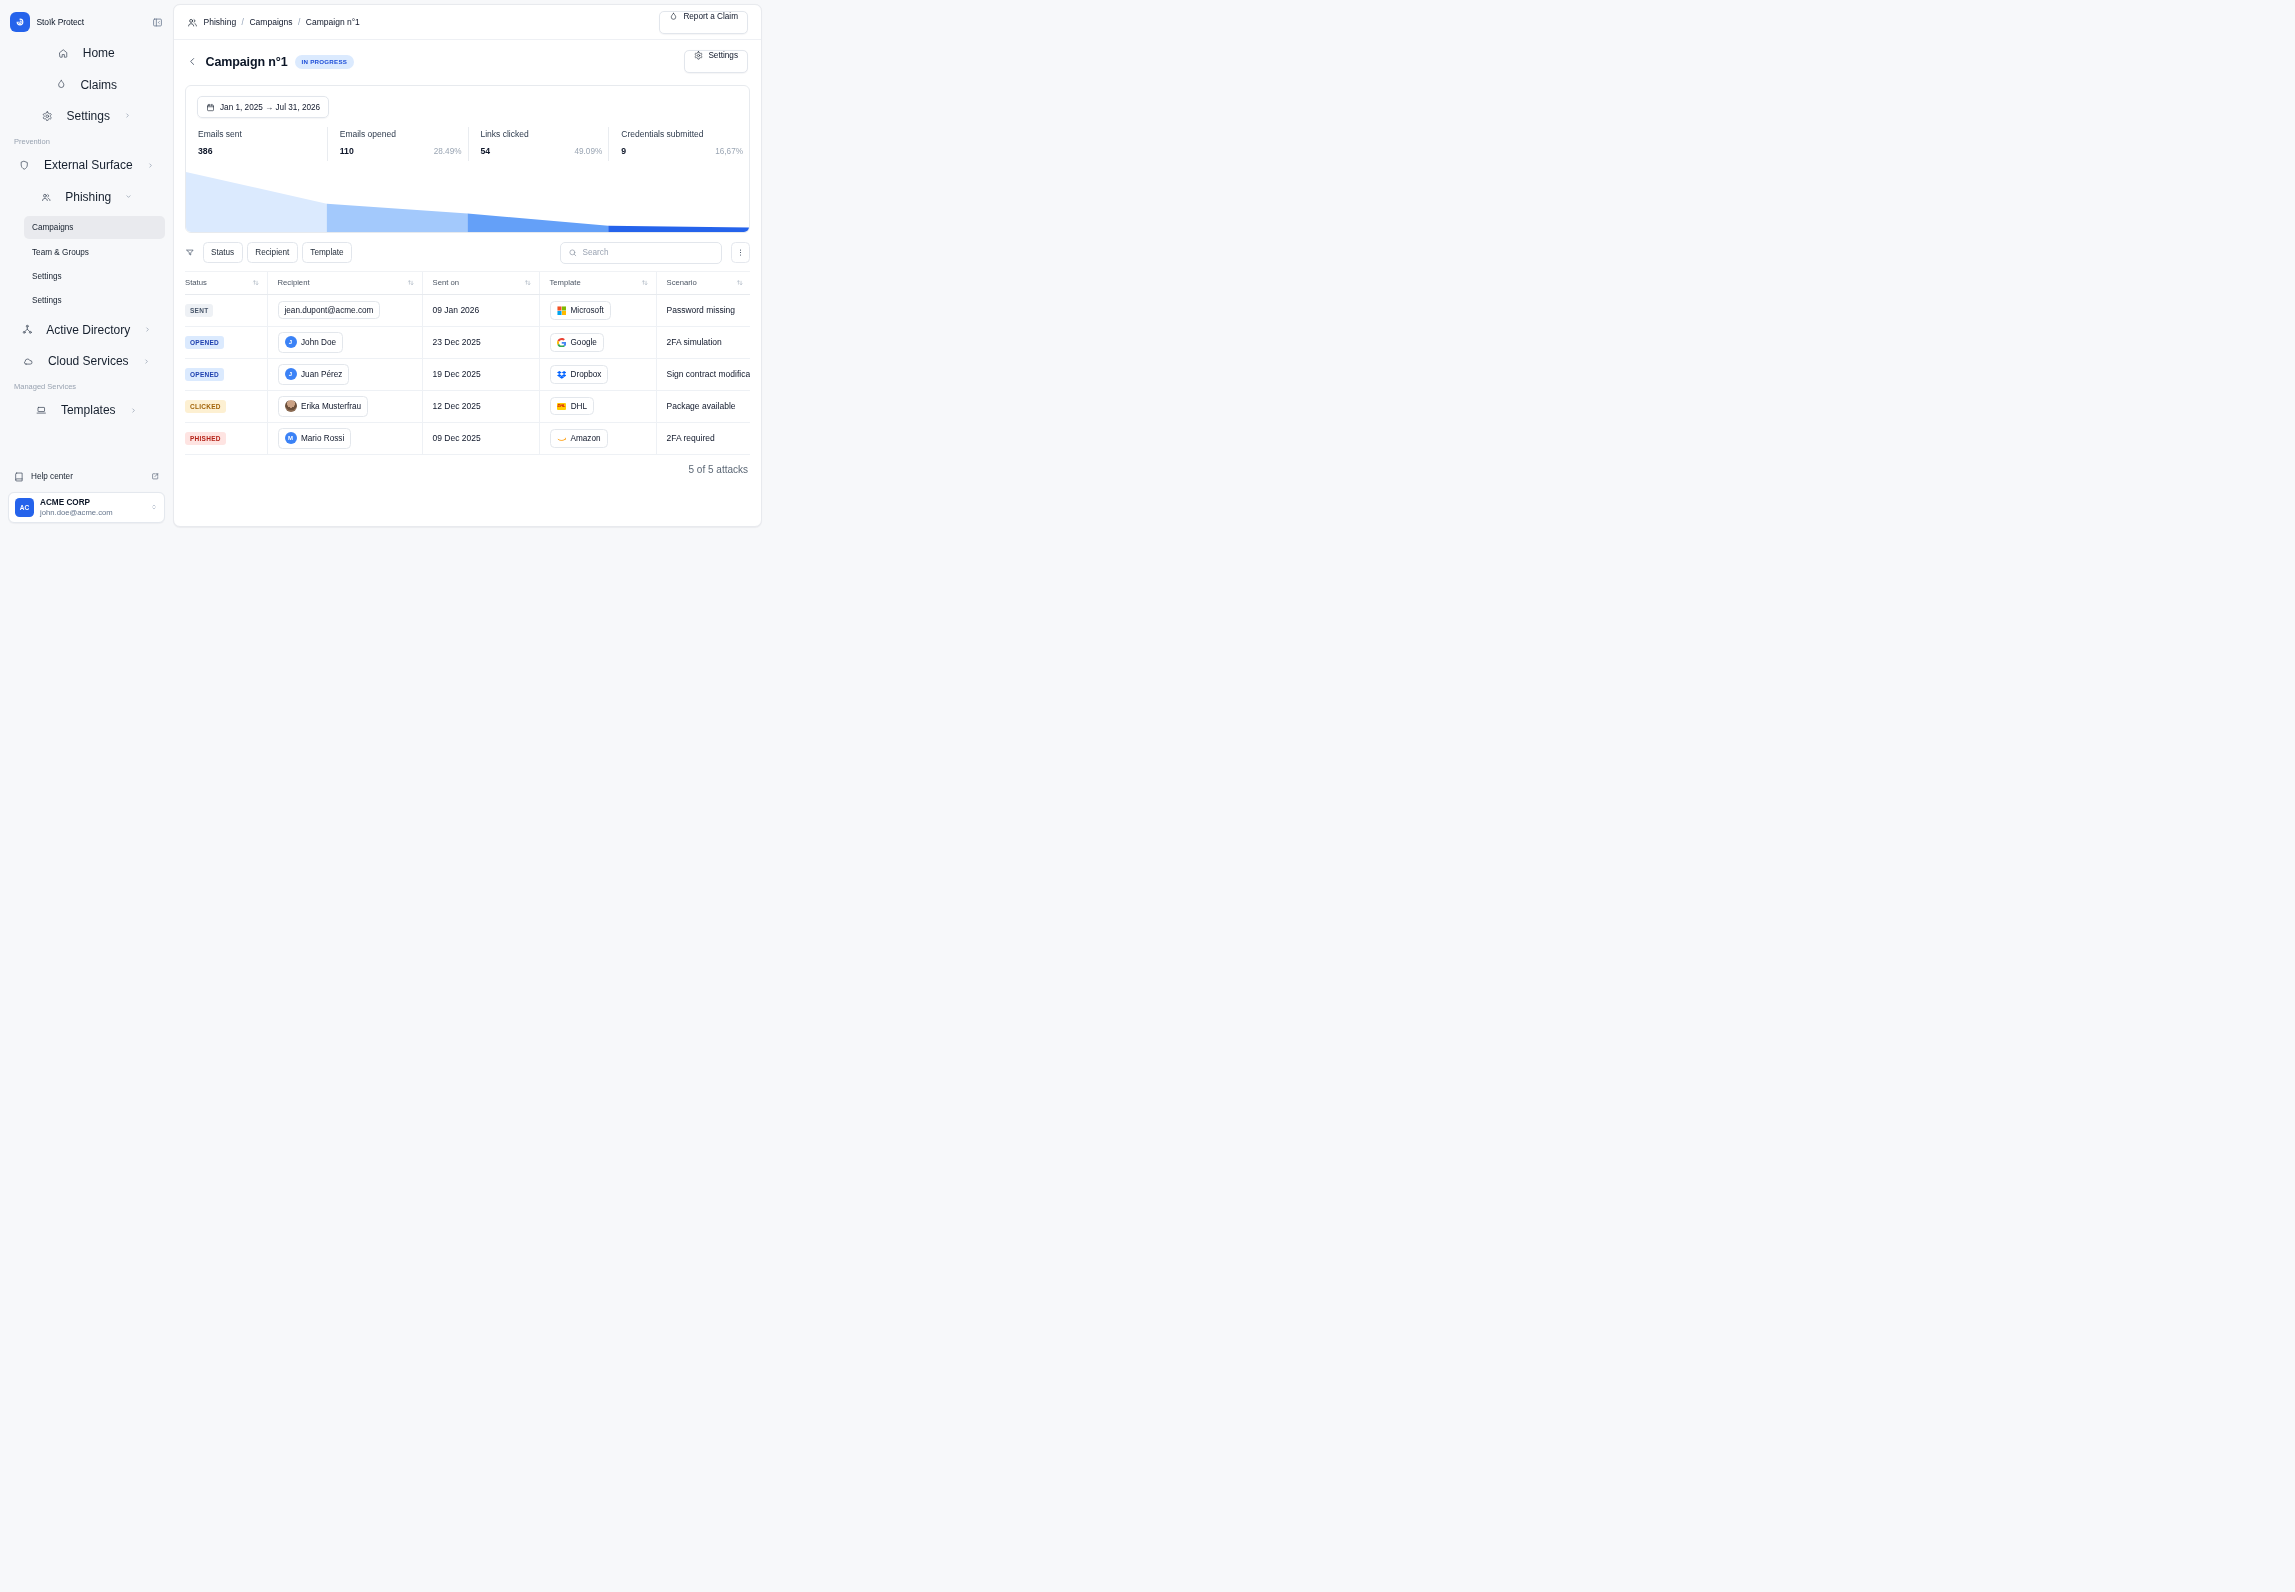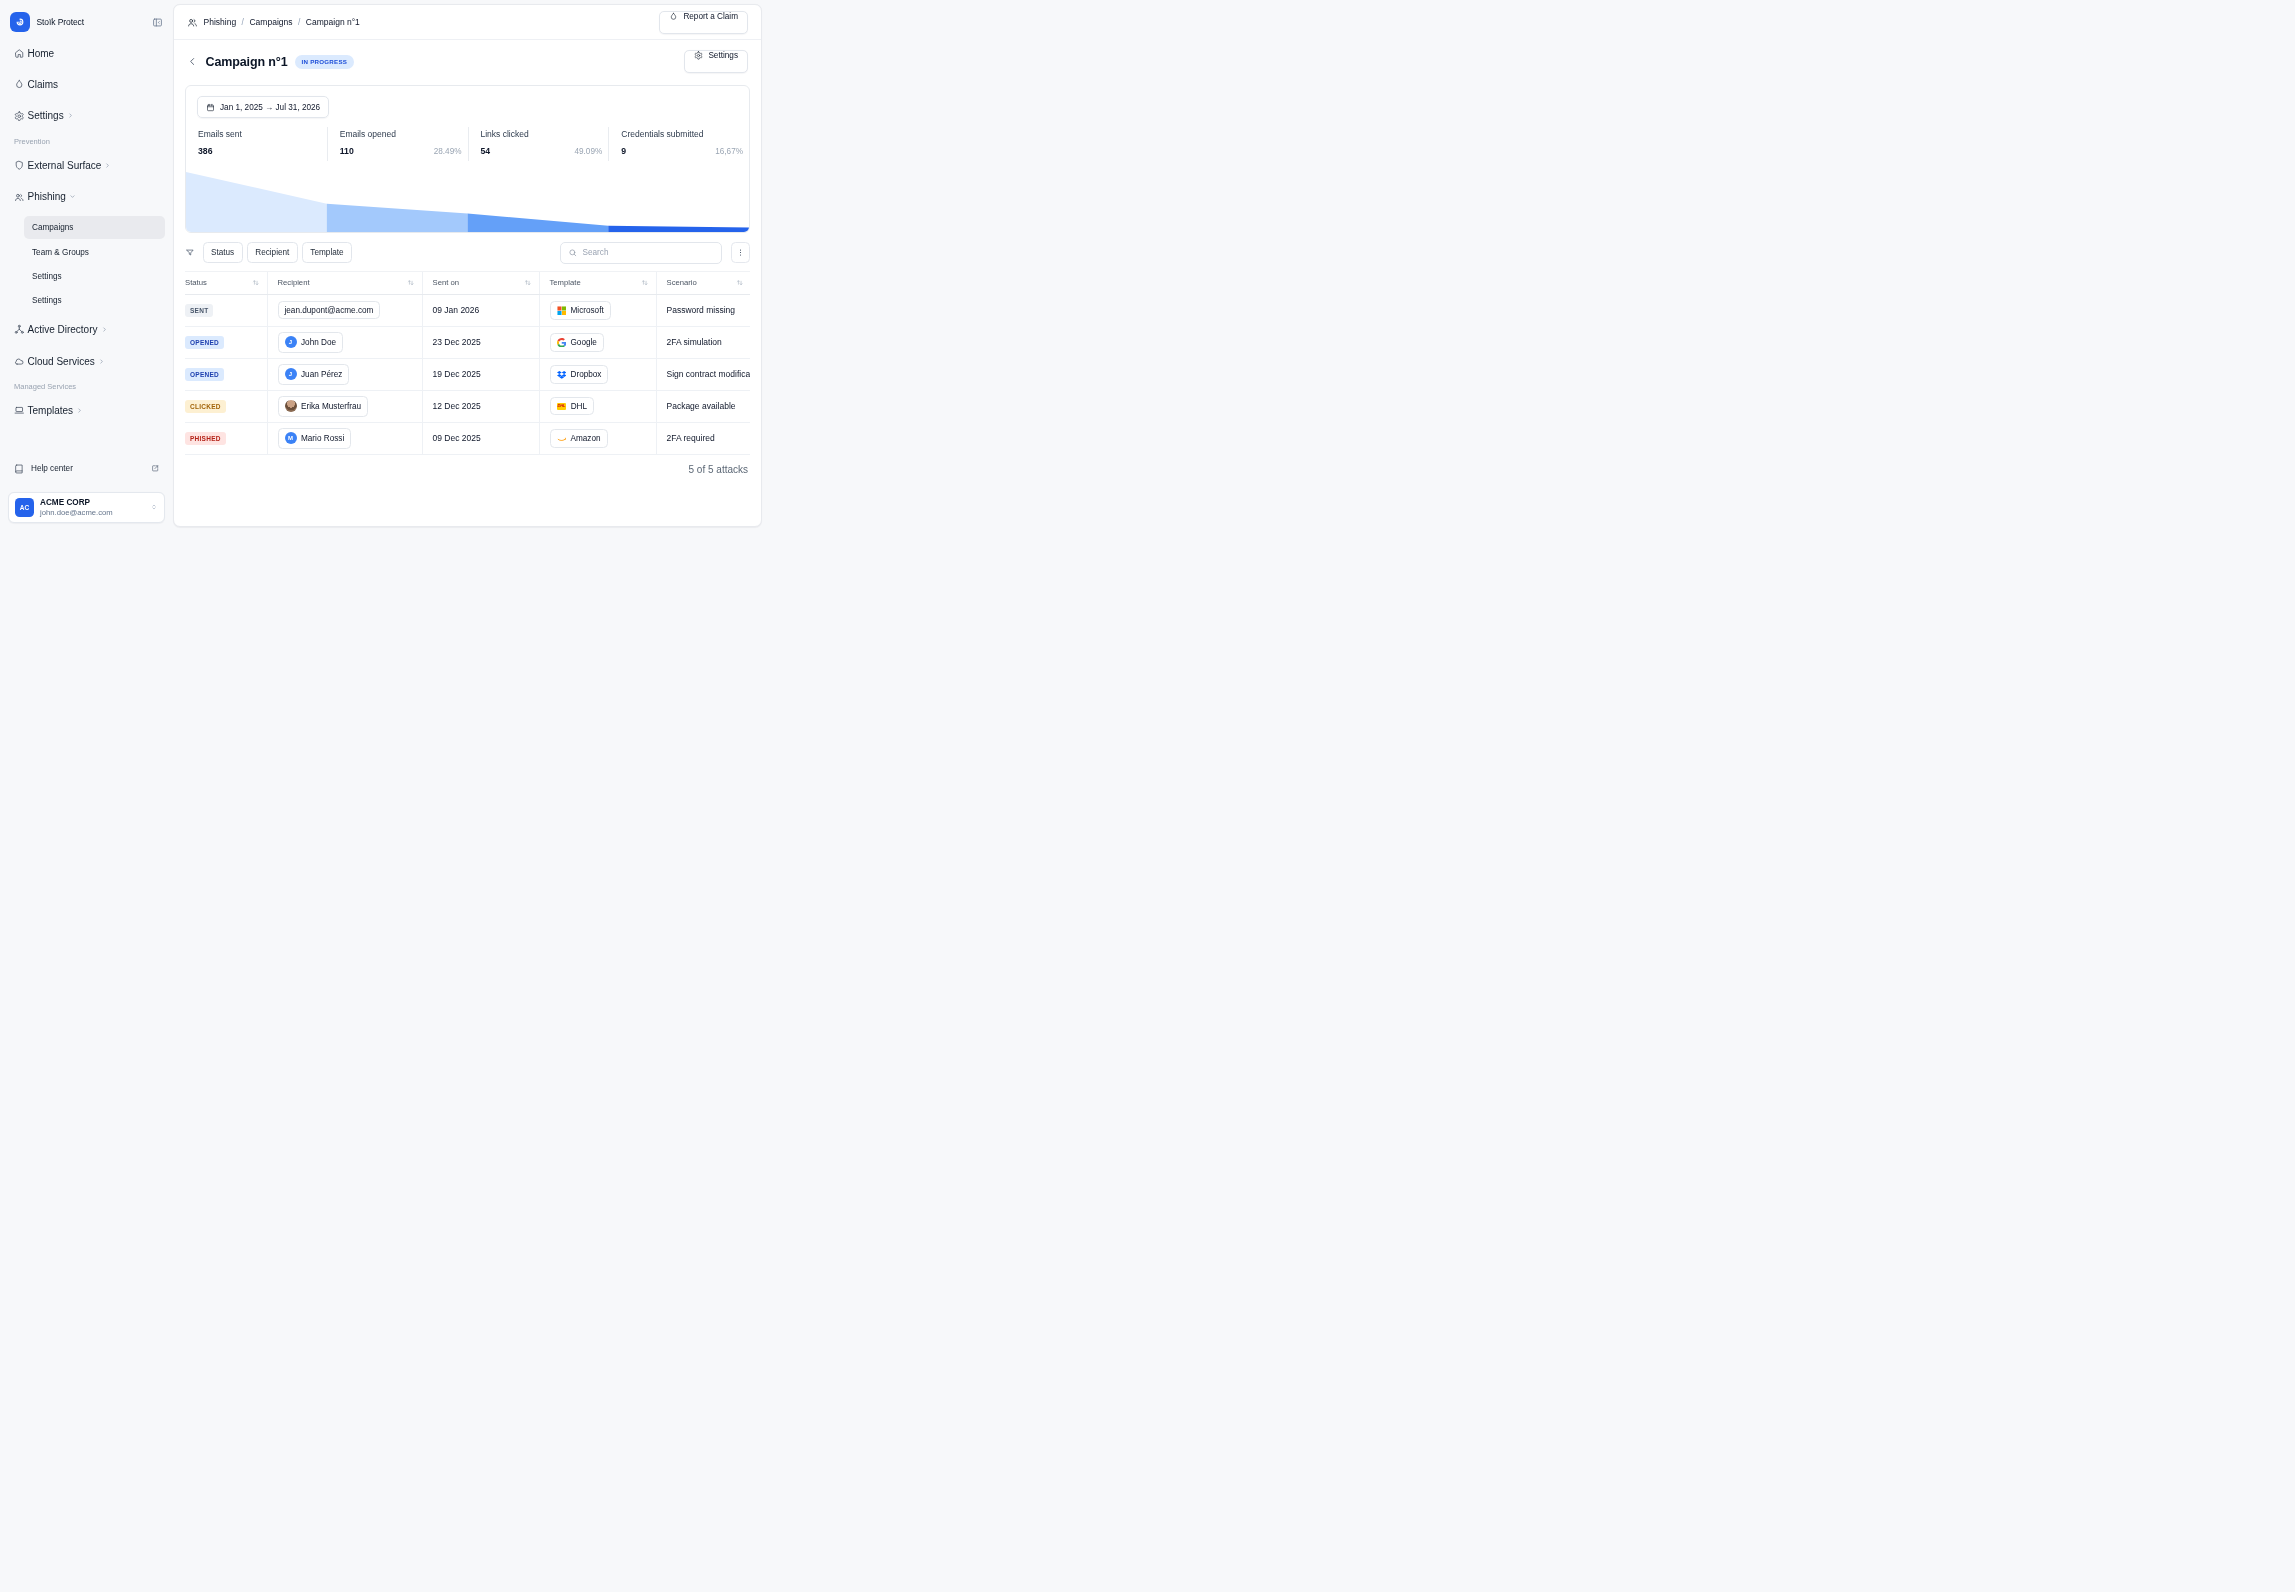--- a/index.html
+++ b/index.html
@@ -13,29 +13,29 @@
   .app { display: flex; width: 100%; height: 100%; }
 
   
   .sidebar { width: 173px; flex: none; display: flex; flex-direction: column; overflow: hidden; }
   .brand-row { display: flex; align-items: center; justify-content: space-between; padding: 12px 10px 9px 10px; }
   .brand { display: flex; align-items: center; gap: 6.5px; cursor: pointer; }
   .logo-sq { width: 20px; height: 20px; border-radius: 6px; background: #2563eb; display: flex; align-items: center; justify-content: center; flex: none; }
   .brand-name { font-size: 8.5px; font-weight: 400; color: #0b1526; letter-spacing: -0.01em; }
   .icon-btn { background: none; border: none; color: #64748b; cursor: pointer; display: flex; align-items: center; }
   .nav { padding: 0 8px; flex: none; }
-  .nav-item { display: flex; align-items: center; gap: 3px; height: 24.4px; padding: 0 6px; border-radius: 5px; font-size: 10px; color: #16202e; margin-bottom: 7px; cursor: pointer; }
+  .nav-item { display: flex; align-items: center; gap: 14px; height: 24.4px; padding: 0 6px; border-radius: 5px; font-size: 12px; color: #16202e; margin-bottom: 7px; cursor: pointer; justify-content: center; }
   .nav-item .nicon { width: 10.5px; height: 10.5px; color: #3f4a5a; flex: none; display: flex; }
   .nav-item .chev { width: 7px; height: 7px; color: #64748b; display: flex; }
   .section-label { margin: 9px 6px 7px 6px; font-size: 7.5px; color: #99a3b1; }
   .sub-wrap { margin: 0 0 5px 16px; }
   .sub-item { display: flex; align-items: center; height: 23.4px; padding: 0 8px; border-radius: 5px; font-size: 8.2px; color: #16202e; margin-bottom: 1px; cursor: pointer; }
   .sub-item.active { background: #e9eaee; }
   .spacer { flex: 1; }
-  .help-row { margin: 3px 8px 9px 8px; padding: 5px 6px; display: flex; align-items: center; gap: 7px; font-size: 8.2px; color: #16202e; cursor: pointer; }
+  .help-row { margin: 3px 8px 1px 8px; padding: 5px 6px; display: flex; align-items: center; gap: 7px; font-size: 8.2px; color: #16202e; cursor: pointer; }
   .help-row .nicon { width: 10px; height: 10px; color: #3f4a5a; display: flex; }
   .help-row .ext { margin-left: auto; width: 8.5px; height: 8.5px; color: #475569; display: flex; }
   .account-card { margin: 4px 8px 8px 8px; background: #fff; border: 0.5px solid #e4e8ee; border-radius: 6px; padding: 5px 6px; display: flex; align-items: center; gap: 6px; cursor: pointer; box-shadow: 0 0.5px 1px rgba(16,24,40,.04); }
   .acct-avatar { width: 19px; height: 19px; border-radius: 4.5px; background: #2563eb; color: #fff; font-size: 6.5px; font-weight: 700; display: flex; align-items: center; justify-content: center; flex: none; }
   .acct-name { font-size: 8.2px; font-weight: 600; color: #0b1526; }
   .acct-email { font-size: 7.7px; color: #64748b; margin-top: 1.5px; }
   .acct-updown { margin-left: auto; width: 8px; height: 8px; color: #94a3b8; display: flex; }
 
   
   .main { flex: 1; padding: 4px 3px 4px 0; height: 100%; }

